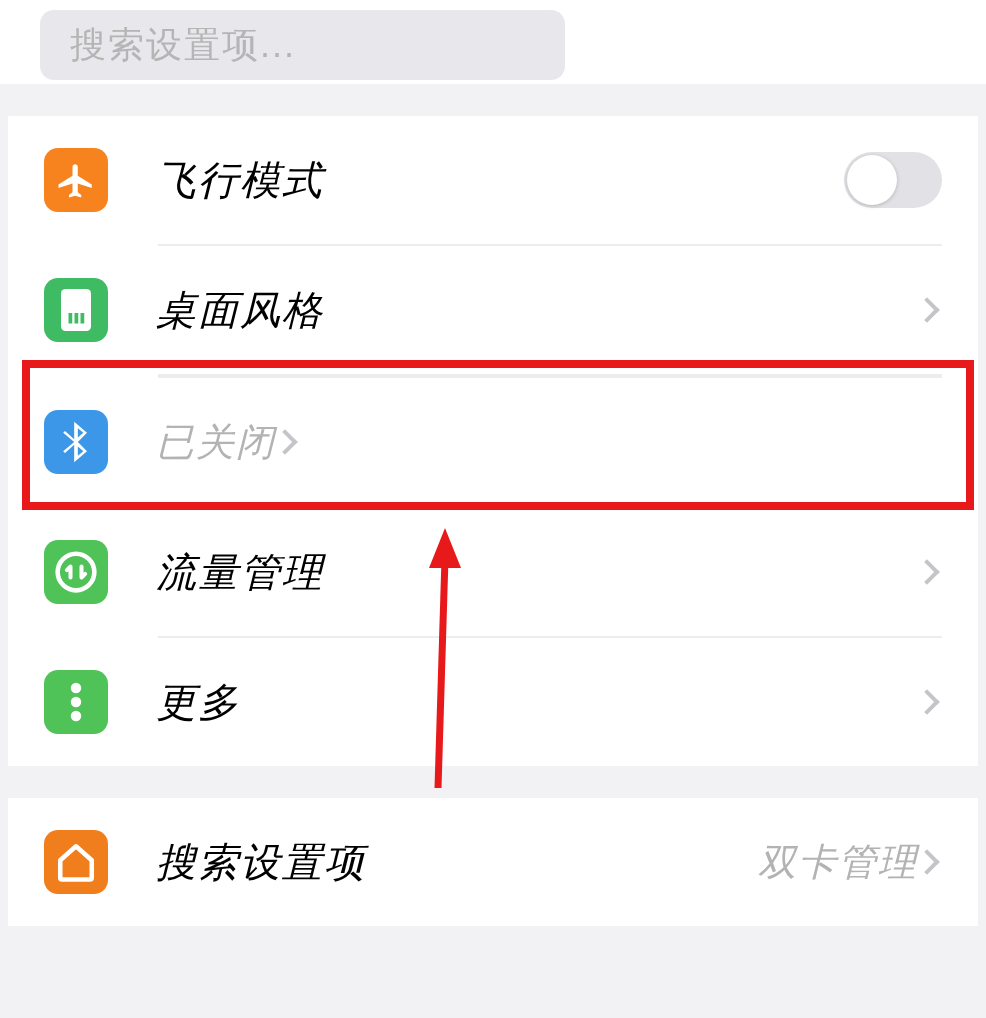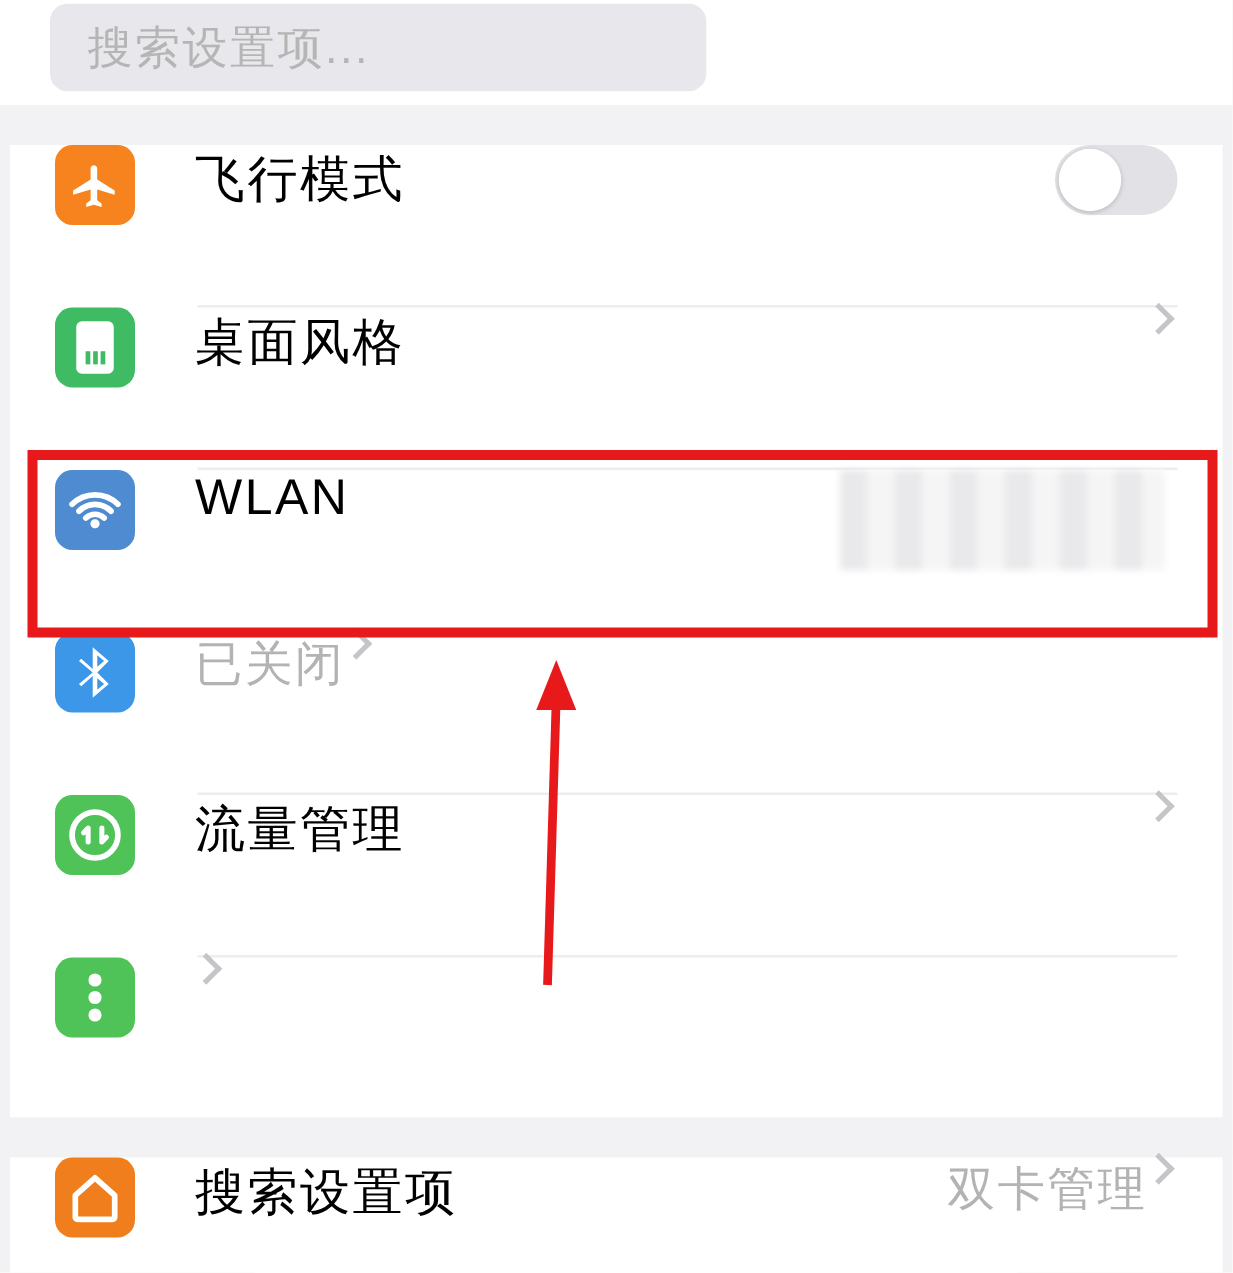--- a/index.html
+++ b/index.html
@@ -28,23 +28,25 @@
       font-size: 36px;
       color: #9e9e9e;
       outline: none;
       width: 100%;
     }
     .search-bar input::placeholder { color: #b5b5b5; letter-spacing: 2px; }
     .gap { height: 32px; background: #f2f2f4; }
     .section { background: #fff; margin: 0 8px; border-radius: 0; }
     .row {
       display: flex;
+      align-items: center;
       height: 128px;
       padding: 0 36px 0 36px;
       position: relative;
+      font-style: italic;
     }
     .row .icon-wrap {
       width: 64px;
       height: 64px;
       border-radius: 14px;
       display: flex;
       align-items: center;
       justify-content: center;
       flex-shrink: 0;
       margin-right: 48px;
@@ -119,21 +121,21 @@
     
     .ic-airplane { background: #f6831e; }
     .ic-sim { background: #3fbb64; }
     .ic-wifi { background: #4f8bd0; }
     .ic-bt { background: #3c97e8; }
     .ic-data { background: #4fc258; }
     .ic-more { background: #4fc258; }
     .ic-home { background: #f17e1c; }
     svg { display: block; }
     
-    .search-wrap { background:#fff; height:84px; display:flex; align-items:center; padding-top:0; }
+    .search-wrap { background:#fff; height:84px; display:flex; align-items:flex-end; padding-top:0; }
   </style>
 </head>
 <body>
 
 <div class="search-wrap">
   <div class="search-bar">
     <input type="text" placeholder="搜索设置项..." style="">
   </div>
 </div>
 
@@ -161,32 +163,20 @@
           <rect x="7" y="18" width="2.5" height="7" fill="#3fbb64"></rect>
           <rect x="11" y="18" width="2.5" height="7" fill="#3fbb64"></rect>
           <rect x="15" y="18" width="2.5" height="7" fill="#3fbb64"></rect>
         </svg>
     </div>
     <div class="label">桌面风格</div>
     <div class="chevron"></div>
   </div>
   <div class="divider"></div>
 
-  <div class="row">
-    <div class="icon-wrap ic-wifi">
-      <svg width="44" height="44" viewBox="0 0 24 24" fill="none">
-        <path d="M12 20c1.1 0 2-.9 2-2s-.9-2-2-2-2 .9-2 2 .9 2 2 2z" fill="#fff"></path>
-        <path d="M5 12.5c3.9-3.9 10.1-3.9 14 0" stroke="#fff" stroke-width="2.5" stroke-linecap="round"></path>
-        <path d="M8 15.5c2.2-2.2 5.8-2.2 8 0" stroke="#fff" stroke-width="2.5" stroke-linecap="round"></path>
-        <path d="M2 9.5c5.5-5.5 14.5-5.5 20 0" stroke="#fff" stroke-width="2.5" stroke-linecap="round"></path>
-      </svg>
-    </div>
-    <div class="label">WLAN</div>
-    <div class="blur-region"></div>
-  </div>
   <div class="divider"></div>
 
   <div class="row">
     <div class="icon-wrap ic-bt">
       <svg width="32" height="44" viewBox="0 0 16 24" fill="none">
           <path d="M7 1v9.5L2 6 1 7l6 5-6 5 1 1 5-4.5V23l7-6-5-5 5-5-7-6zm2 3.5L12 7l-3 2.5V4.5zm0 10L12 17l-3 2.5v-5z" fill="#fff"></path>
         </svg>
     </div>
     <div class="value">已关闭</div>
     <div class="chevron"></div>
@@ -206,20 +196,21 @@
   <div class="divider"></div>
 
   <div class="row">
     <div class="icon-wrap ic-more">
       <svg width="16" height="42" viewBox="0 0 8 24">
           <circle cx="4" cy="4" r="3" fill="#fff"></circle>
           <circle cx="4" cy="12" r="3" fill="#fff"></circle>
           <circle cx="4" cy="20" r="3" fill="#fff"></circle>
         </svg>
     </div>
+    <div class="label">更多</div>
     <div class="chevron"></div>
   </div>
 
 </div>
 
 <div class="gap"></div>
 
 <div class="section">
   <div class="row">
     <div class="icon-wrap ic-home">

